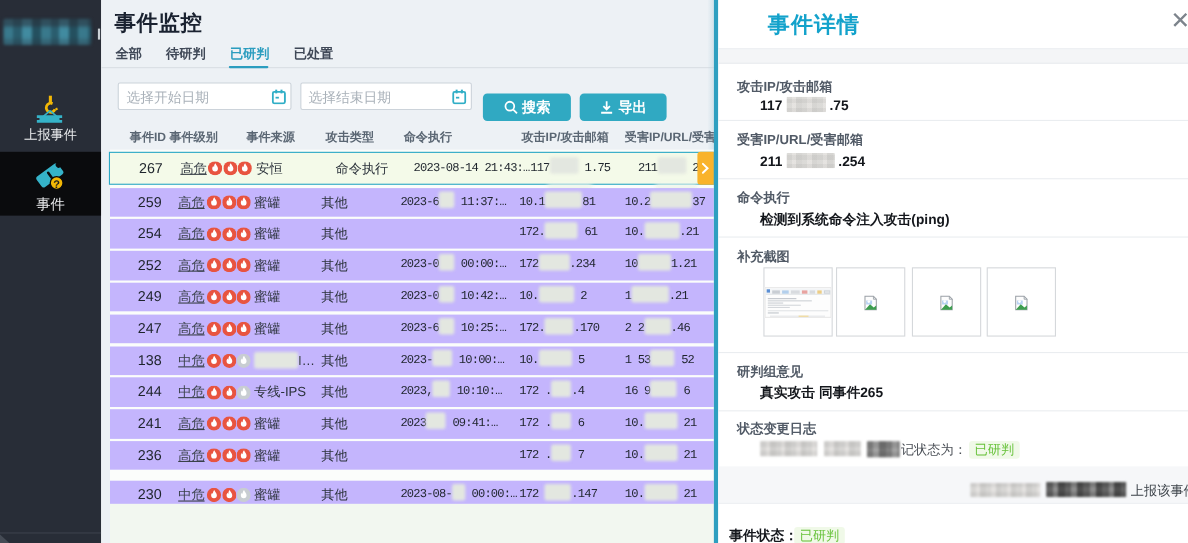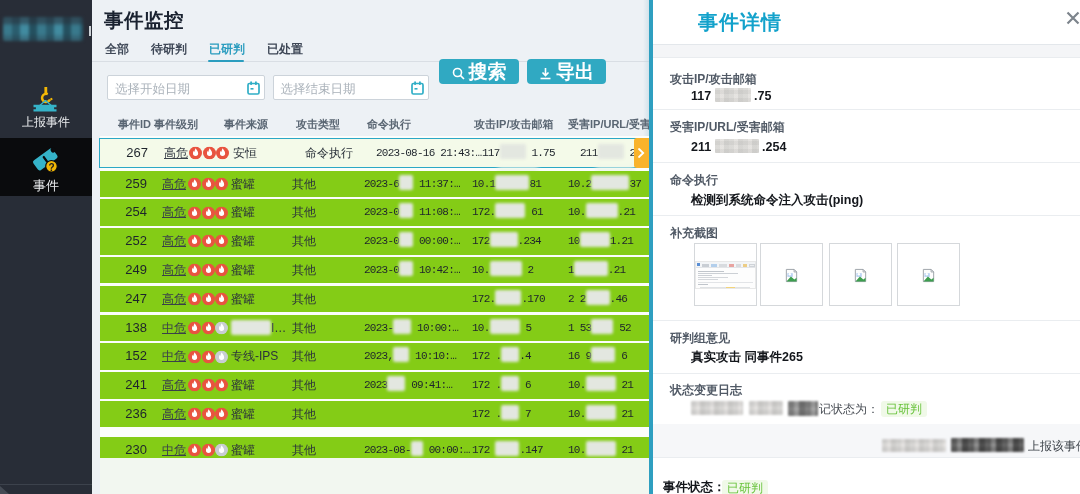--- a/index.html
+++ b/index.html
@@ -21,25 +21,25 @@
 
 #main{left:92px;top:0;width:557px;height:494px;background:#edf1f5;overflow:hidden;}
 #mtitle{left:12px;top:7px;font-size:19.5px;font-weight:bold;color:#1a2230;letter-spacing:.5px;}
 .tab{top:41px;font-size:12px;font-weight:bold;color:#3f4857;}
 .tabact{color:#2b9dbf;}
 #tabline{left:0px;top:60.5px;width:557px;height:1px;background:#d9dee4;}
 #tabul{left:116px;top:59.5px;width:36px;height:2.5px;background:#2b9dbf;border-radius:2px;}
 .dinput{top:75px;height:25px;background:#fff;border:1px solid #ccd3da;border-radius:2px;}
 .dph{position:absolute;left:7px;top:5px;font-size:12.5px;color:#a9b1b9;}
 .calico{position:absolute;top:5px;}
-.btn{top:59px;height:25px;background:#30a9c2;border-radius:4px;color:#fff;
- font-size:19px;text-align:center;line-height:25px;font-weight:bold;}
+.btn{top:85px;height:25px;background:#30a9c2;border-radius:4px;color:#fff;
+ font-size:13px;text-align:center;line-height:25px;font-weight:bold;}
 
 .th{top:117px;font-size:11px;font-weight:bold;color:#5a6673;white-space:nowrap;}
-.row{left:8px;width:549px;height:26.5px;background:#84cc16;overflow:hidden;}
+.row{left:8px;width:549px;height:26.5px;background:#c4b5fd;overflow:hidden;}
 .rowsel{left:7px;top:138px;width:550px;height:30px;background:#f4fae9;border:1.5px solid #2ba8c6;overflow:hidden;}
 .cell{position:absolute;font-size:12px;color:#2b323b;white-space:nowrap;}
 .cid{left:10px;width:37px;text-align:right;font-size:13px;color:#1e242c;}
 .clv{left:62px;color:#3a414a;text-decoration:underline;}
 .cfl{left:88px;top:50%;transform:translateY(-50%);height:13px;display:flex;gap:.5px;}
 .csrc{left:131px;}
 .ctyp{left:192px;}
 .mono{font-family:"Liberation Mono",monospace;font-size:11px;color:#1e242c;letter-spacing:-.75px;}
 .ctime{left:264px;}
 .cip1{left:372px;}
@@ -167,21 +167,21 @@
           </svg>
           <svg width="13" height="13" style="color:#e85440">
             <use href="#flame"></use>
           </svg>
           <svg width="13" height="13" style="color:#e85440">
             <use href="#flame"></use>
           </svg>
         </span>
 <span class="cell csrc" style="line-height:28px;left:133px">安恒</span>
 <span class="cell ctyp" style="line-height:28px;left:205px">命令执行</span>
-<span class="cell mono ctime" style="line-height:28px;left:276px">2023-08-16 21:43:…</span>
+<span class="cell mono ctime" style="line-height:28px;left:276px">2023-08-14 21:43:…</span>
 <span class="cell mono cip1" style="line-height:28px;left:382px">117<span class="smud" style="width:26px"></span> 1.75</span>
 <span class="cell mono cip2" style="line-height:28px;left:480px">211<span class="smud" style="width:26px"></span> 2</span>
 </div>
 <div class="abs" style="left:406px;top:167px;width:40px;height:10px;background:rgba(238,245,235,.95);filter:blur(2px)"></div>
 <div class="abs" style="left:504px;top:167px;width:38px;height:10px;background:rgba(238,245,235,.95);filter:blur(2px)"></div>
 <div class="abs" id="badge">
         <svg width="8" height="12" viewBox="0 0 8 12">
 <path d="M2 2 L6.2 6 L2 10" stroke="#fff" stroke-width="1.8" fill="none" stroke-linecap="round"></path>
         </svg>
       </div>
@@ -214,21 +214,20 @@
           </svg>
           <svg width="13" height="13" style="color:#e85440">
             <use href="#flame"></use>
           </svg>
           <svg width="13" height="13" style="color:#e85440">
             <use href="#flame"></use>
           </svg>
         </span>
 <span class="cell csrc" style="line-height:26.5px">蜜罐</span>
 <span class="cell ctyp" style="line-height:26.5px">其他</span>
-<span class="cell mono ctime" style="line-height:26.5px">2023-0<span class="smud" style="width:14px"></span> 11:08:…</span>
 <span class="cell mono cip1" style="line-height:26.5px">172.<span class="smud" style="width:30px"></span> 61</span>
 <span class="cell mono cip2" style="line-height:26.5px">10.<span class="smud" style="width:32px"></span>.21</span>
 </div>
 <div class="abs row" style="top:228.1px">
 <span class="cell cid" style="line-height:26.5px">252</span>
 <span class="cell clv" style="line-height:26.5px">高危</span>
 <span class="cell cfl">
           <svg width="13" height="13" style="color:#e85440">
             <use href="#flame"></use>
           </svg>
@@ -274,20 +273,21 @@
           </svg>
           <svg width="13" height="13" style="color:#e85440">
             <use href="#flame"></use>
           </svg>
           <svg width="13" height="13" style="color:#e85440">
             <use href="#flame"></use>
           </svg>
         </span>
 <span class="cell csrc" style="line-height:26.5px">蜜罐</span>
 <span class="cell ctyp" style="line-height:26.5px">其他</span>
+<span class="cell mono ctime" style="line-height:26.5px">2023-6<span class="smud" style="width:14px"></span> 10:25:…</span>
 <span class="cell mono cip1" style="line-height:26.5px">172.<span class="smud" style="width:26px"></span>.170</span>
 <span class="cell mono cip2" style="line-height:26.5px">2  2<span class="smud" style="width:24px"></span>.46</span>
 </div>
 <div class="abs row" style="top:314.5px">
 <span class="cell cid" style="line-height:26.5px">138</span>
 <span class="cell clv" style="line-height:26.5px">中危</span>
 <span class="cell cfl">
           <svg width="13" height="13" style="color:#e85440">
             <use href="#flame"></use>
           </svg>
@@ -298,21 +298,21 @@
             <use href="#flame"></use>
           </svg>
         </span>
 <span class="cell csrc" style="line-height:26.5px"><span class="smud" style="width:40px"></span>I…</span>
 <span class="cell ctyp" style="line-height:26.5px">其他</span>
 <span class="cell mono ctime" style="line-height:26.5px">2023-<span class="smud" style="width:18px"></span> 10:00:…</span>
 <span class="cell mono cip1" style="line-height:26.5px">10.<span class="smud" style="width:30px"></span> 5</span>
 <span class="cell mono cip2" style="line-height:26.5px">1 53<span class="smud" style="width:22px"></span> 52</span>
 </div>
 <div class="abs row" style="top:343.3px">
-<span class="cell cid" style="line-height:26.5px">152</span>
+<span class="cell cid" style="line-height:26.5px">244</span>
 <span class="cell clv" style="line-height:26.5px">中危</span>
 <span class="cell cfl">
           <svg width="13" height="13" style="color:#e85440">
             <use href="#flame"></use>
           </svg>
           <svg width="13" height="13" style="color:#e85440">
             <use href="#flame"></use>
           </svg>
           <svg width="13" height="13" style="color:#c8cdd2">
             <use href="#flame"></use>

